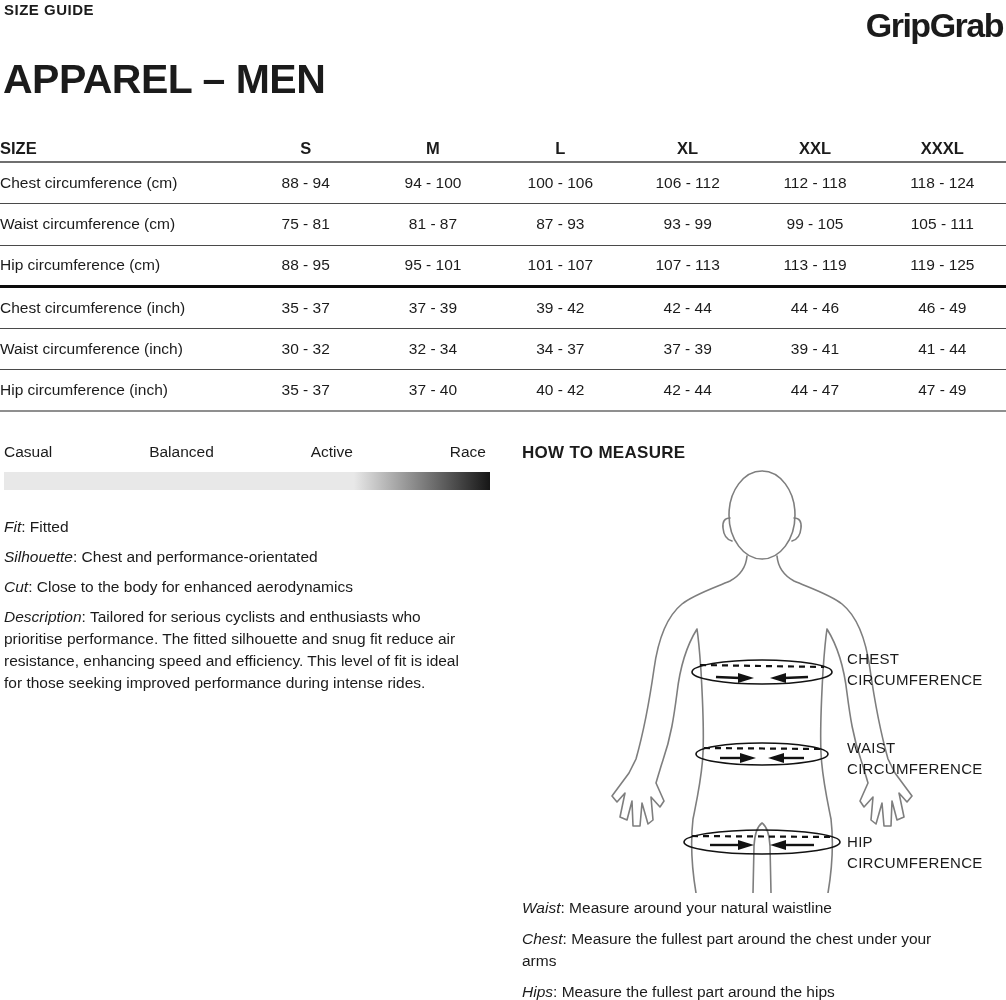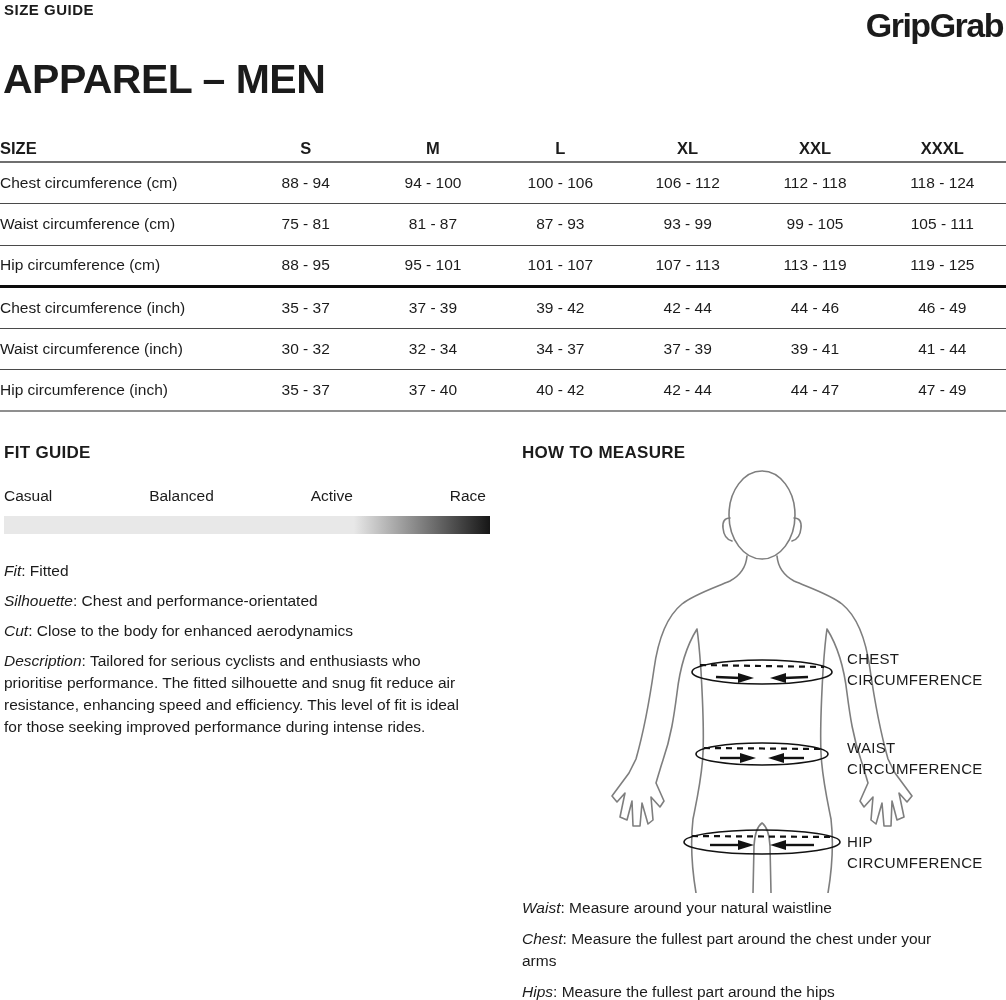--- a/index.html
+++ b/index.html
@@ -133,21 +133,20 @@
         <td>42 - 44</td>
         <td>44 - 47</td>
         <td>47 - 49</td>
       </tr>
     </tbody>
   </table>
 
   <div class="lower">
 
     <div class="col-left">
-      <h2 class="sec">FIT GUIDE</h2>
 
       <div class="scale-labels">
         <span>Casual</span>
         <span>Balanced</span>
         <span>Active</span>
         <span>Race</span>
       </div>
       <div class="scale-bar"></div>
 
       <p class="fit-line">

